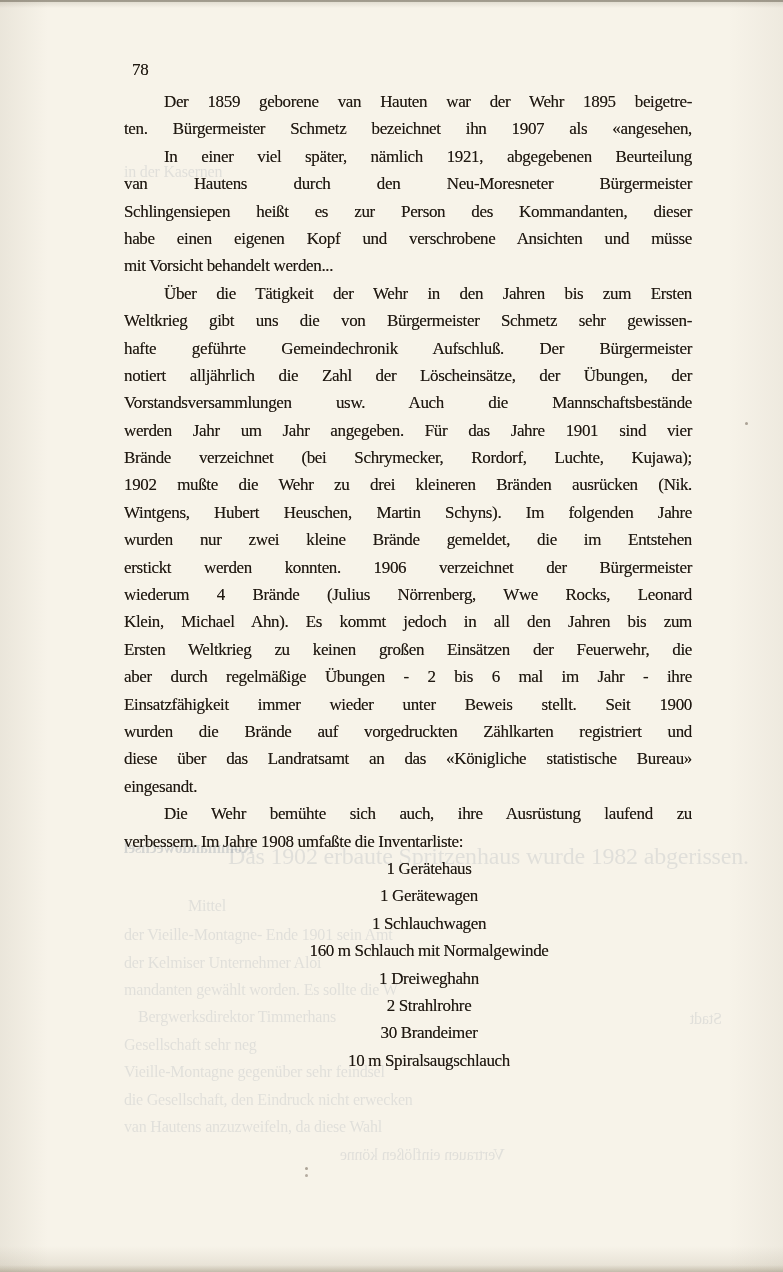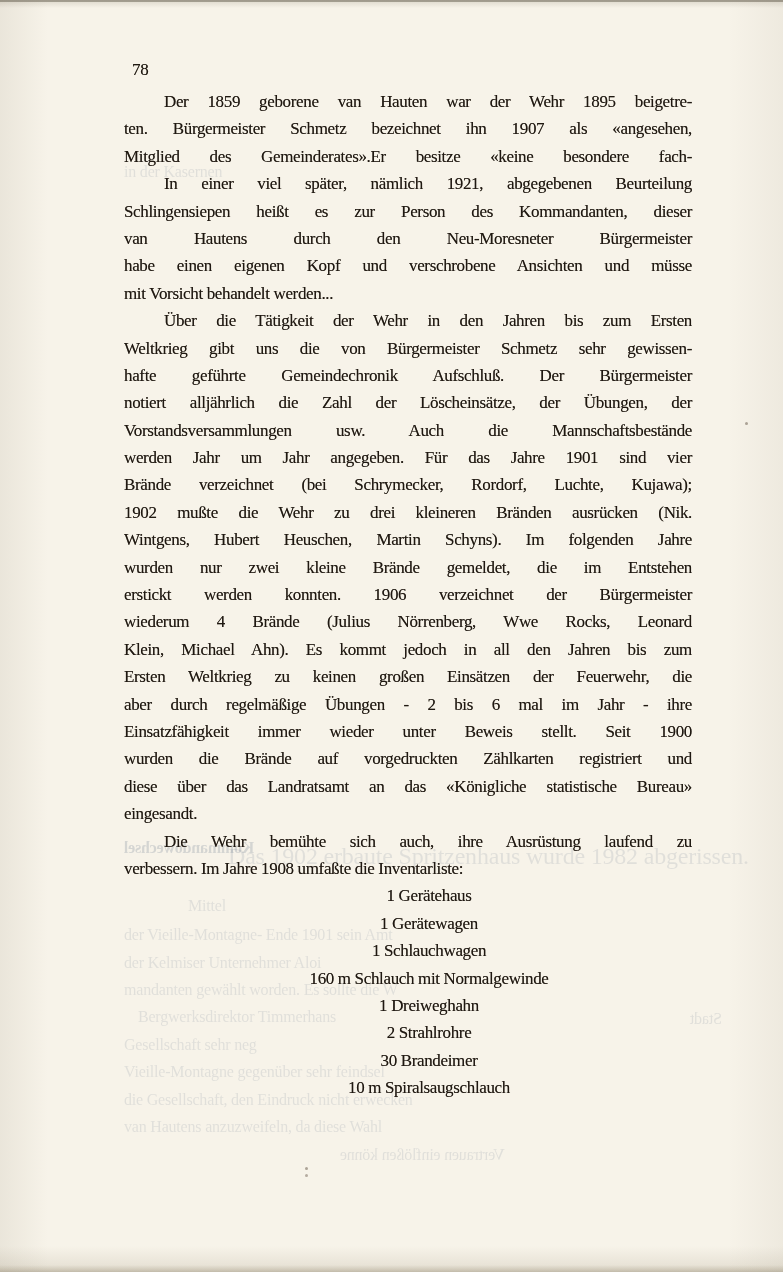--- a/index.html
+++ b/index.html
@@ -85,27 +85,26 @@
   <div class="ghost" style="top:1118px;left:124px">van Hautens anzuzweifeln, da diese Wahl</div>
   <div class="ghost m" style="top:1146px;left:340px">Vertrauen einflößen könne</div>
 
   <div class="content">
 
     <div class="pageno">78</div>
 
     <p class="para">
       <span class="ln just ind">Der 1859 geborene van Hauten war der Wehr 1895 beigetre-</span>
       <span class="ln just">ten. Bürgermeister Schmetz bezeichnet ihn 1907 als «angesehen,</span>
-      <span class="ln just">Mitglied des Gemeinderates».Er besitze «keine besondere fach-</span>
     </p>
 
     <p class="para">
       <span class="ln just ind">In einer viel später, nämlich 1921, abgegebenen Beurteilung</span>
+      <span class="ln just">van Hautens durch den Neu-Moresneter Bürgermeister</span>
       <span class="ln just">Schlingensiepen heißt es zur Person des Kommandanten, dieser</span>
-      <span class="ln just">van Hautens durch den Neu-Moresneter Bürgermeister</span>
       <span class="ln just">habe einen eigenen Kopf und verschrobene Ansichten und müsse</span>
       <span class="ln last">mit Vorsicht behandelt werden...</span>
     </p>
 
     <p class="para">
       <span class="ln just ind">Über die Tätigkeit der Wehr in den Jahren bis zum Ersten</span>
       <span class="ln just">Weltkrieg gibt uns die von Bürgermeister Schmetz sehr gewissen-</span>
       <span class="ln just">hafte geführte Gemeindechronik Aufschluß. Der Bürgermeister</span>
       <span class="ln just">notiert alljährlich die Zahl der Löscheinsätze, der Übungen, der</span>
       <span class="ln just">Vorstandsversammlungen usw. Auch die Mannschaftsbestände</span>

